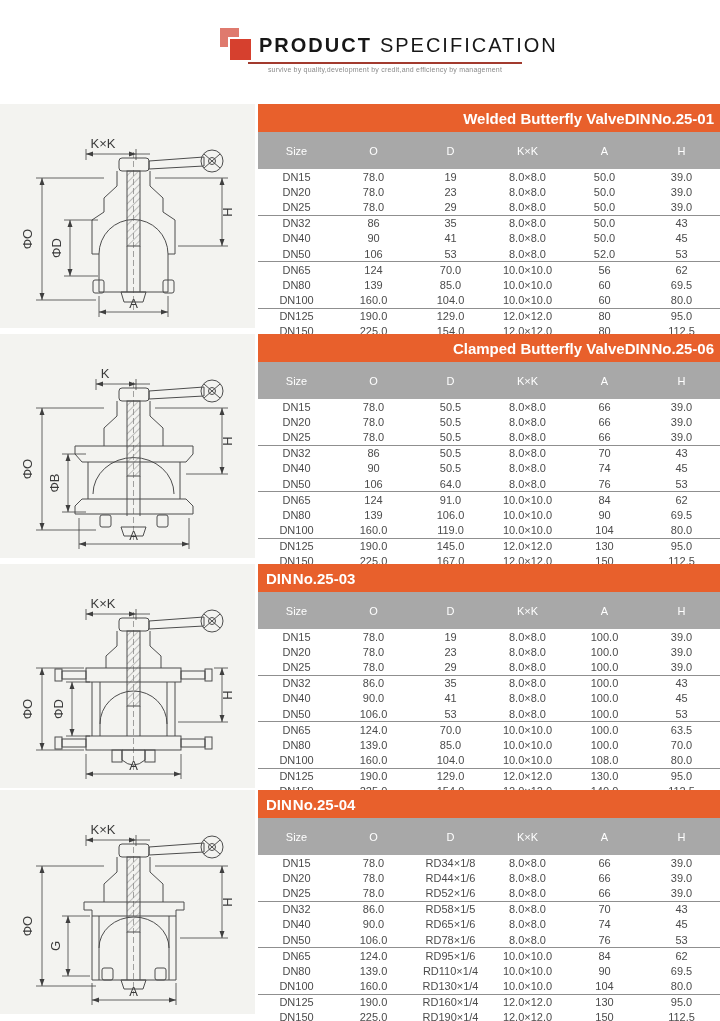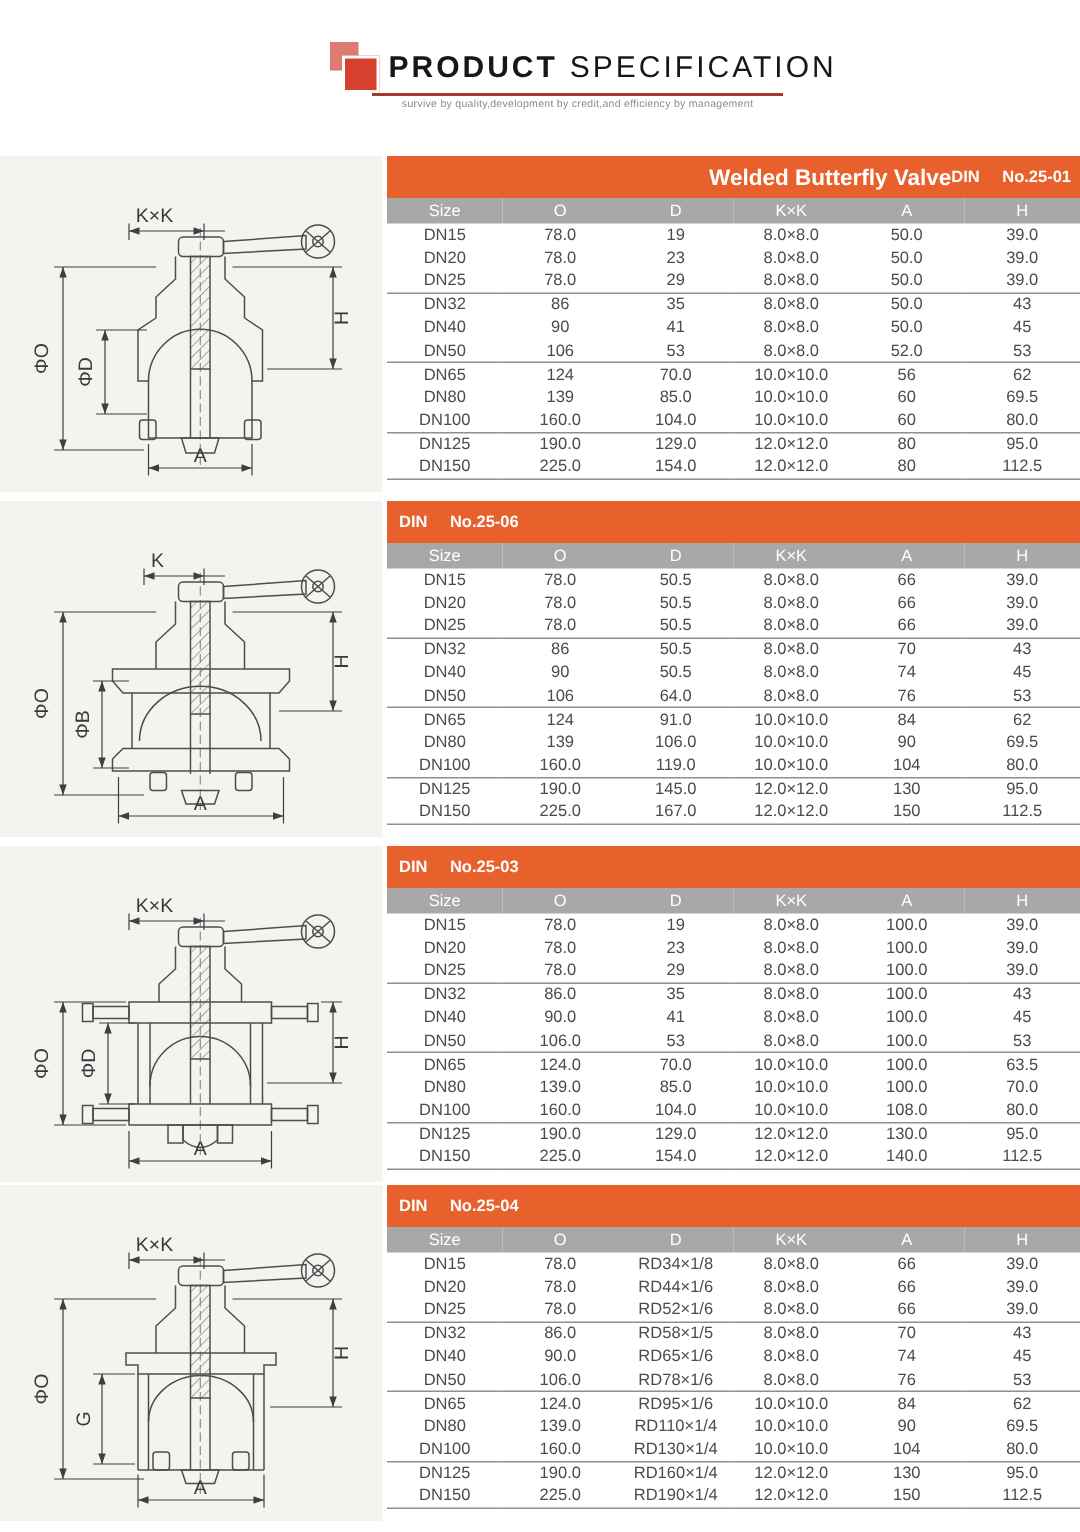--- a/index.html
+++ b/index.html
@@ -20,25 +20,25 @@
                  font-size:7px;color:#8b8b8b;letter-spacing:0.2px;}
 
   
   .band{position:absolute;left:0;width:720px;height:224px;}
   .panel{position:absolute;left:0;top:0;width:255px;height:224px;background:#f3f3f0;}
   .tablewrap{position:absolute;left:258px;top:0;width:462px;}
 
   .title-bar{height:28px;background:#e8602c;color:#fff;display:flex;align-items:center;
              padding:0 6px 0 8px;box-sizing:border-box;}
   .title-bar .ttl{flex:1;font-size:15px;font-weight:bold;text-align:right;}
-  .title-bar .din{display:flex;gap:15px;font-size:11px;font-weight:bold;}
+  .title-bar .din{display:flex;gap:1px;font-size:15px;font-weight:bold;}
 
   table.spec{width:462px;border-collapse:collapse;table-layout:fixed;}
   table.spec thead th{background:#a8a8a8;color:#ffffff;font-weight:normal;font-size:11px;
-                      height:17px;padding:0;text-align:center;}
+                      height:17px;padding:10px;text-align:center;}
   table.spec tbody td{font-size:11px;color:#4b4b4b;text-align:center;height:15.2px;padding:0;
                       white-space:nowrap;}
   table.spec tbody tr.group-end td{border-bottom:1px solid #8f8f8f;}
 
   
   svg.drawing{display:block;}
   .dlabel{font-size:13px;fill:#3a3a3a;font-family:"Liberation Sans",sans-serif;}
 </style>
 </head>
 <body>
@@ -292,20 +292,21 @@
         </g>
         <text class="dlabel" x="105" y="44" text-anchor="middle">K</text>
         <text class="dlabel" text-anchor="middle" transform="rotate(-90 32,135)" x="32" y="135">ΦO</text>
         <text class="dlabel" text-anchor="middle" transform="rotate(-90 59,149)" x="59" y="149">ΦB</text>
         <text class="dlabel" text-anchor="middle" transform="rotate(-90 232,107)" x="232" y="107">H</text>
         <text class="dlabel" x="133.5" y="206" text-anchor="middle">A</text>
       </svg>
     </div>
     <div class="tablewrap">
       <div class="title-bar">
+        <span class="ttl">Clamped Butterfly Valve</span>
         <span class="din">
           <span>DIN</span>
           <span>No.25-06</span>
         </span>
       </div>
       <table class="spec">
         <thead>
             <tr>
               <th>Size</th>
               <th>O</th>

